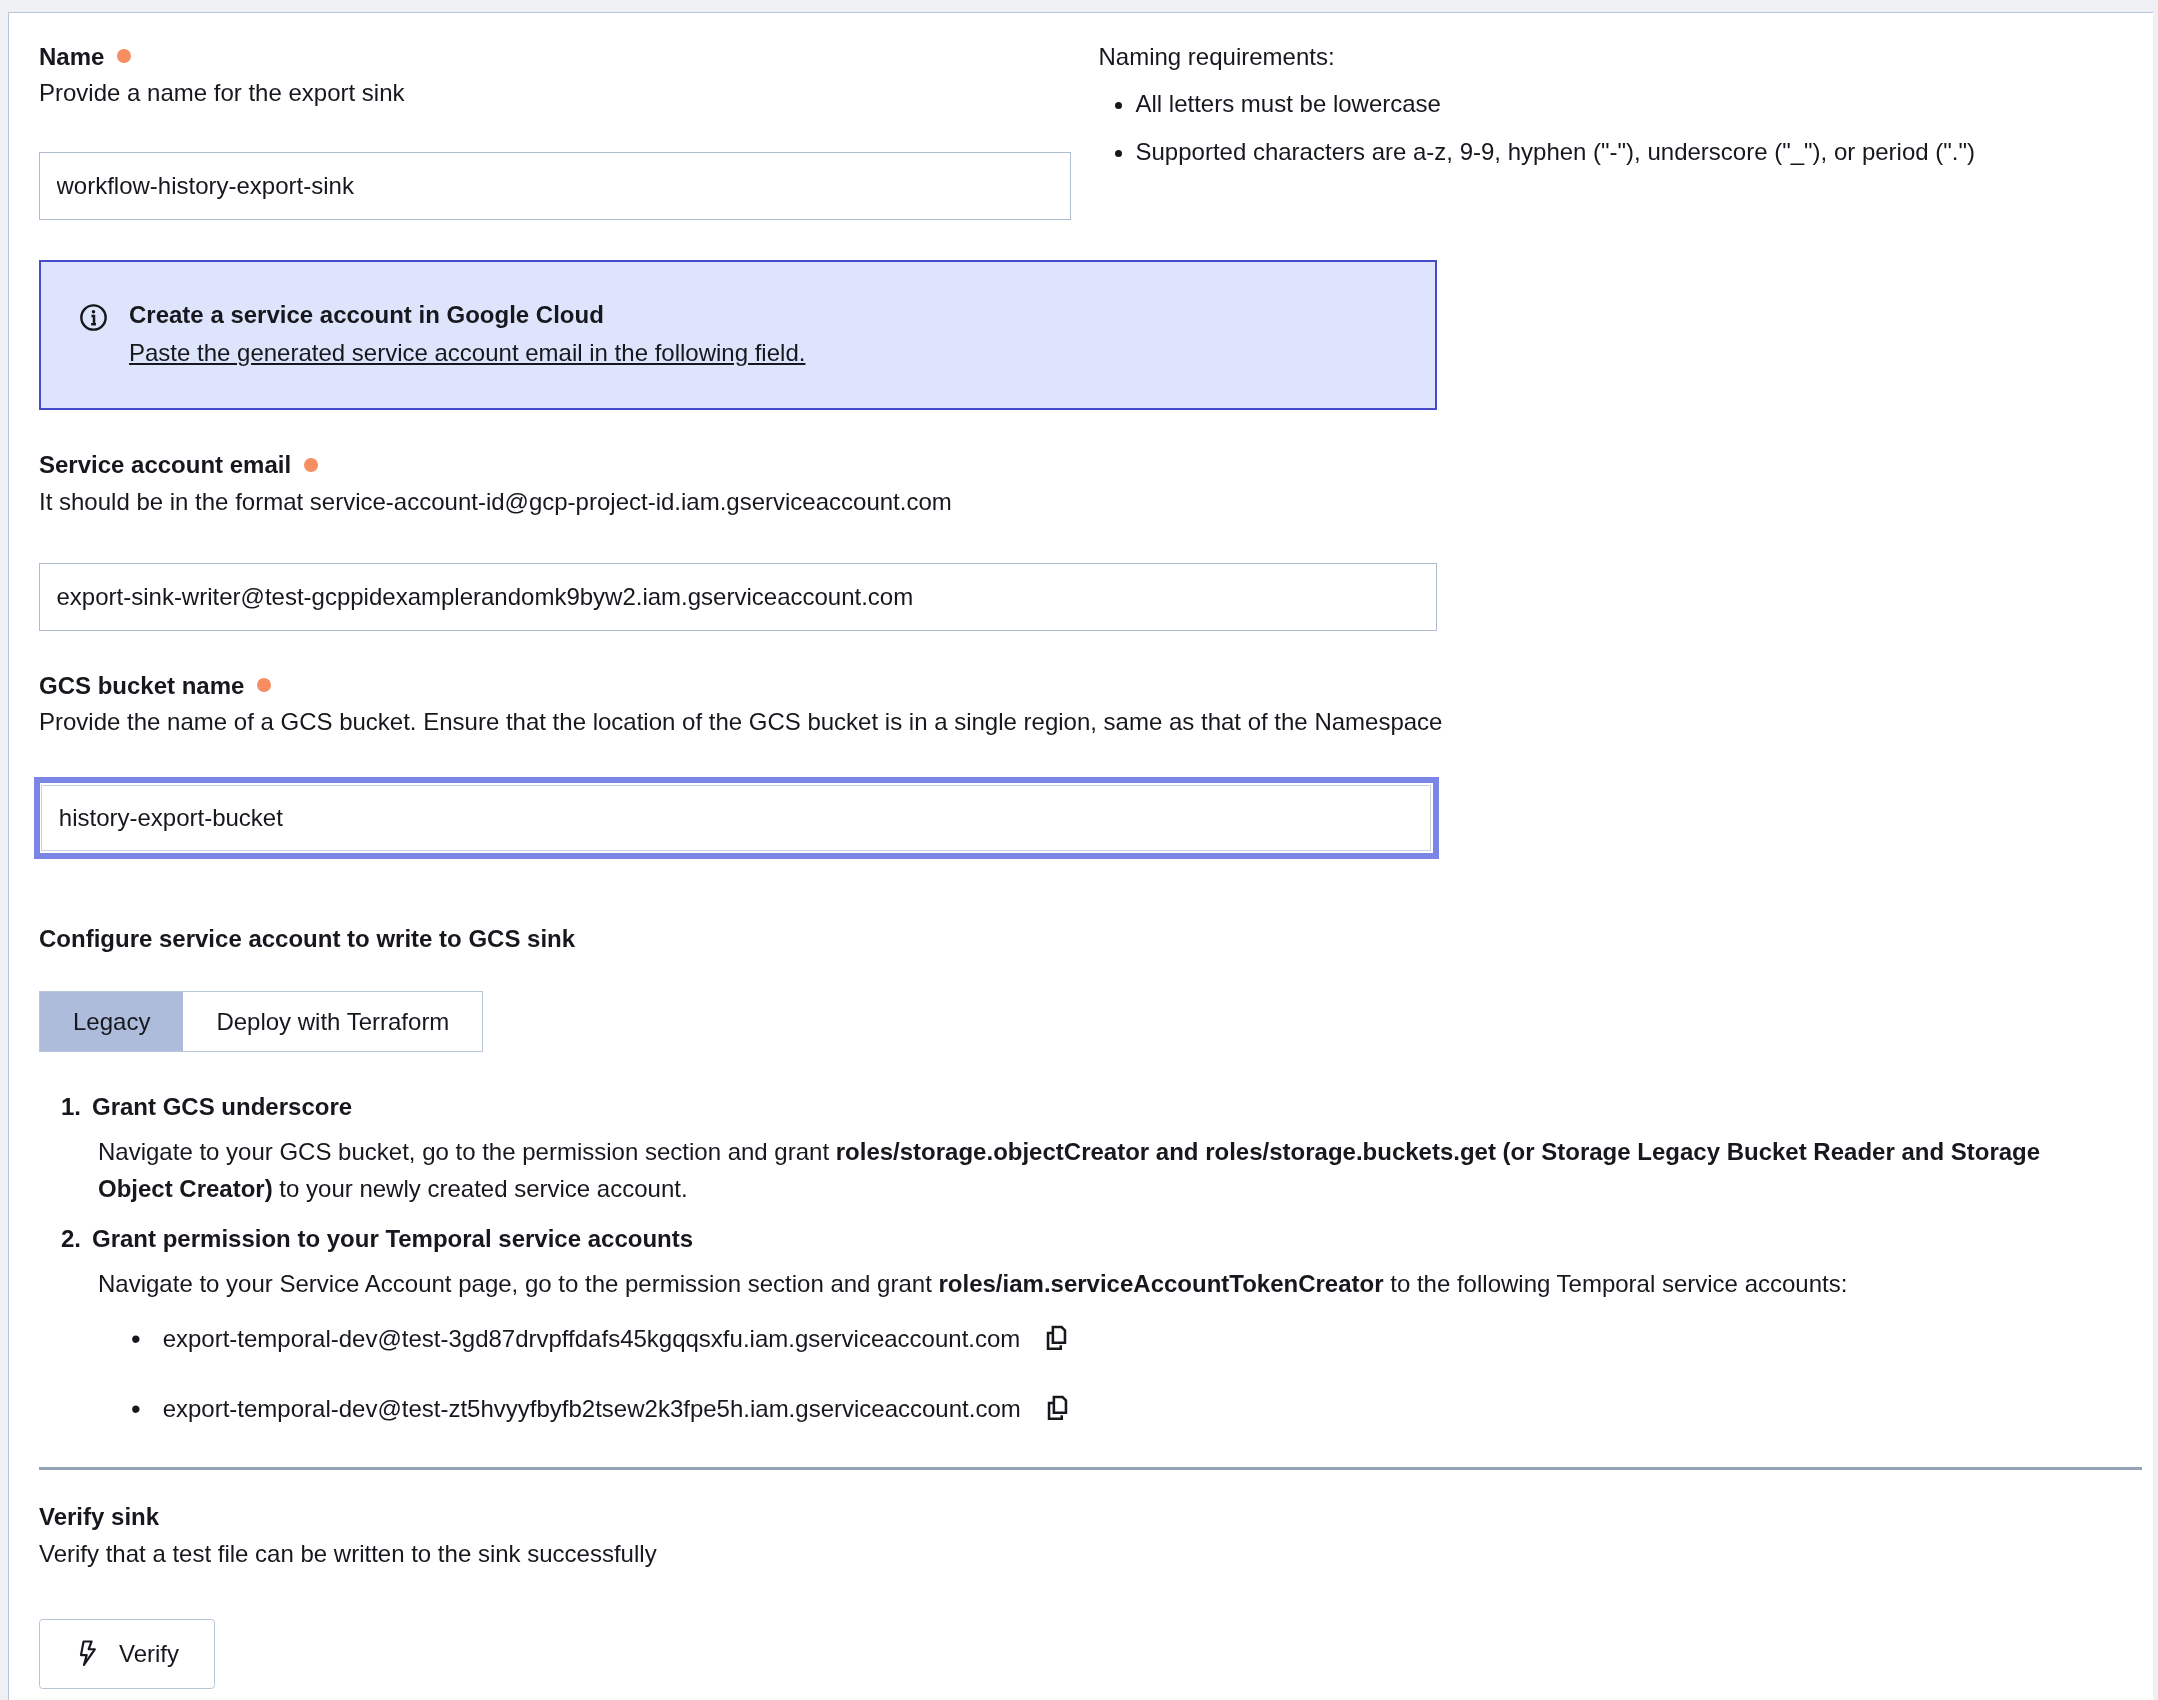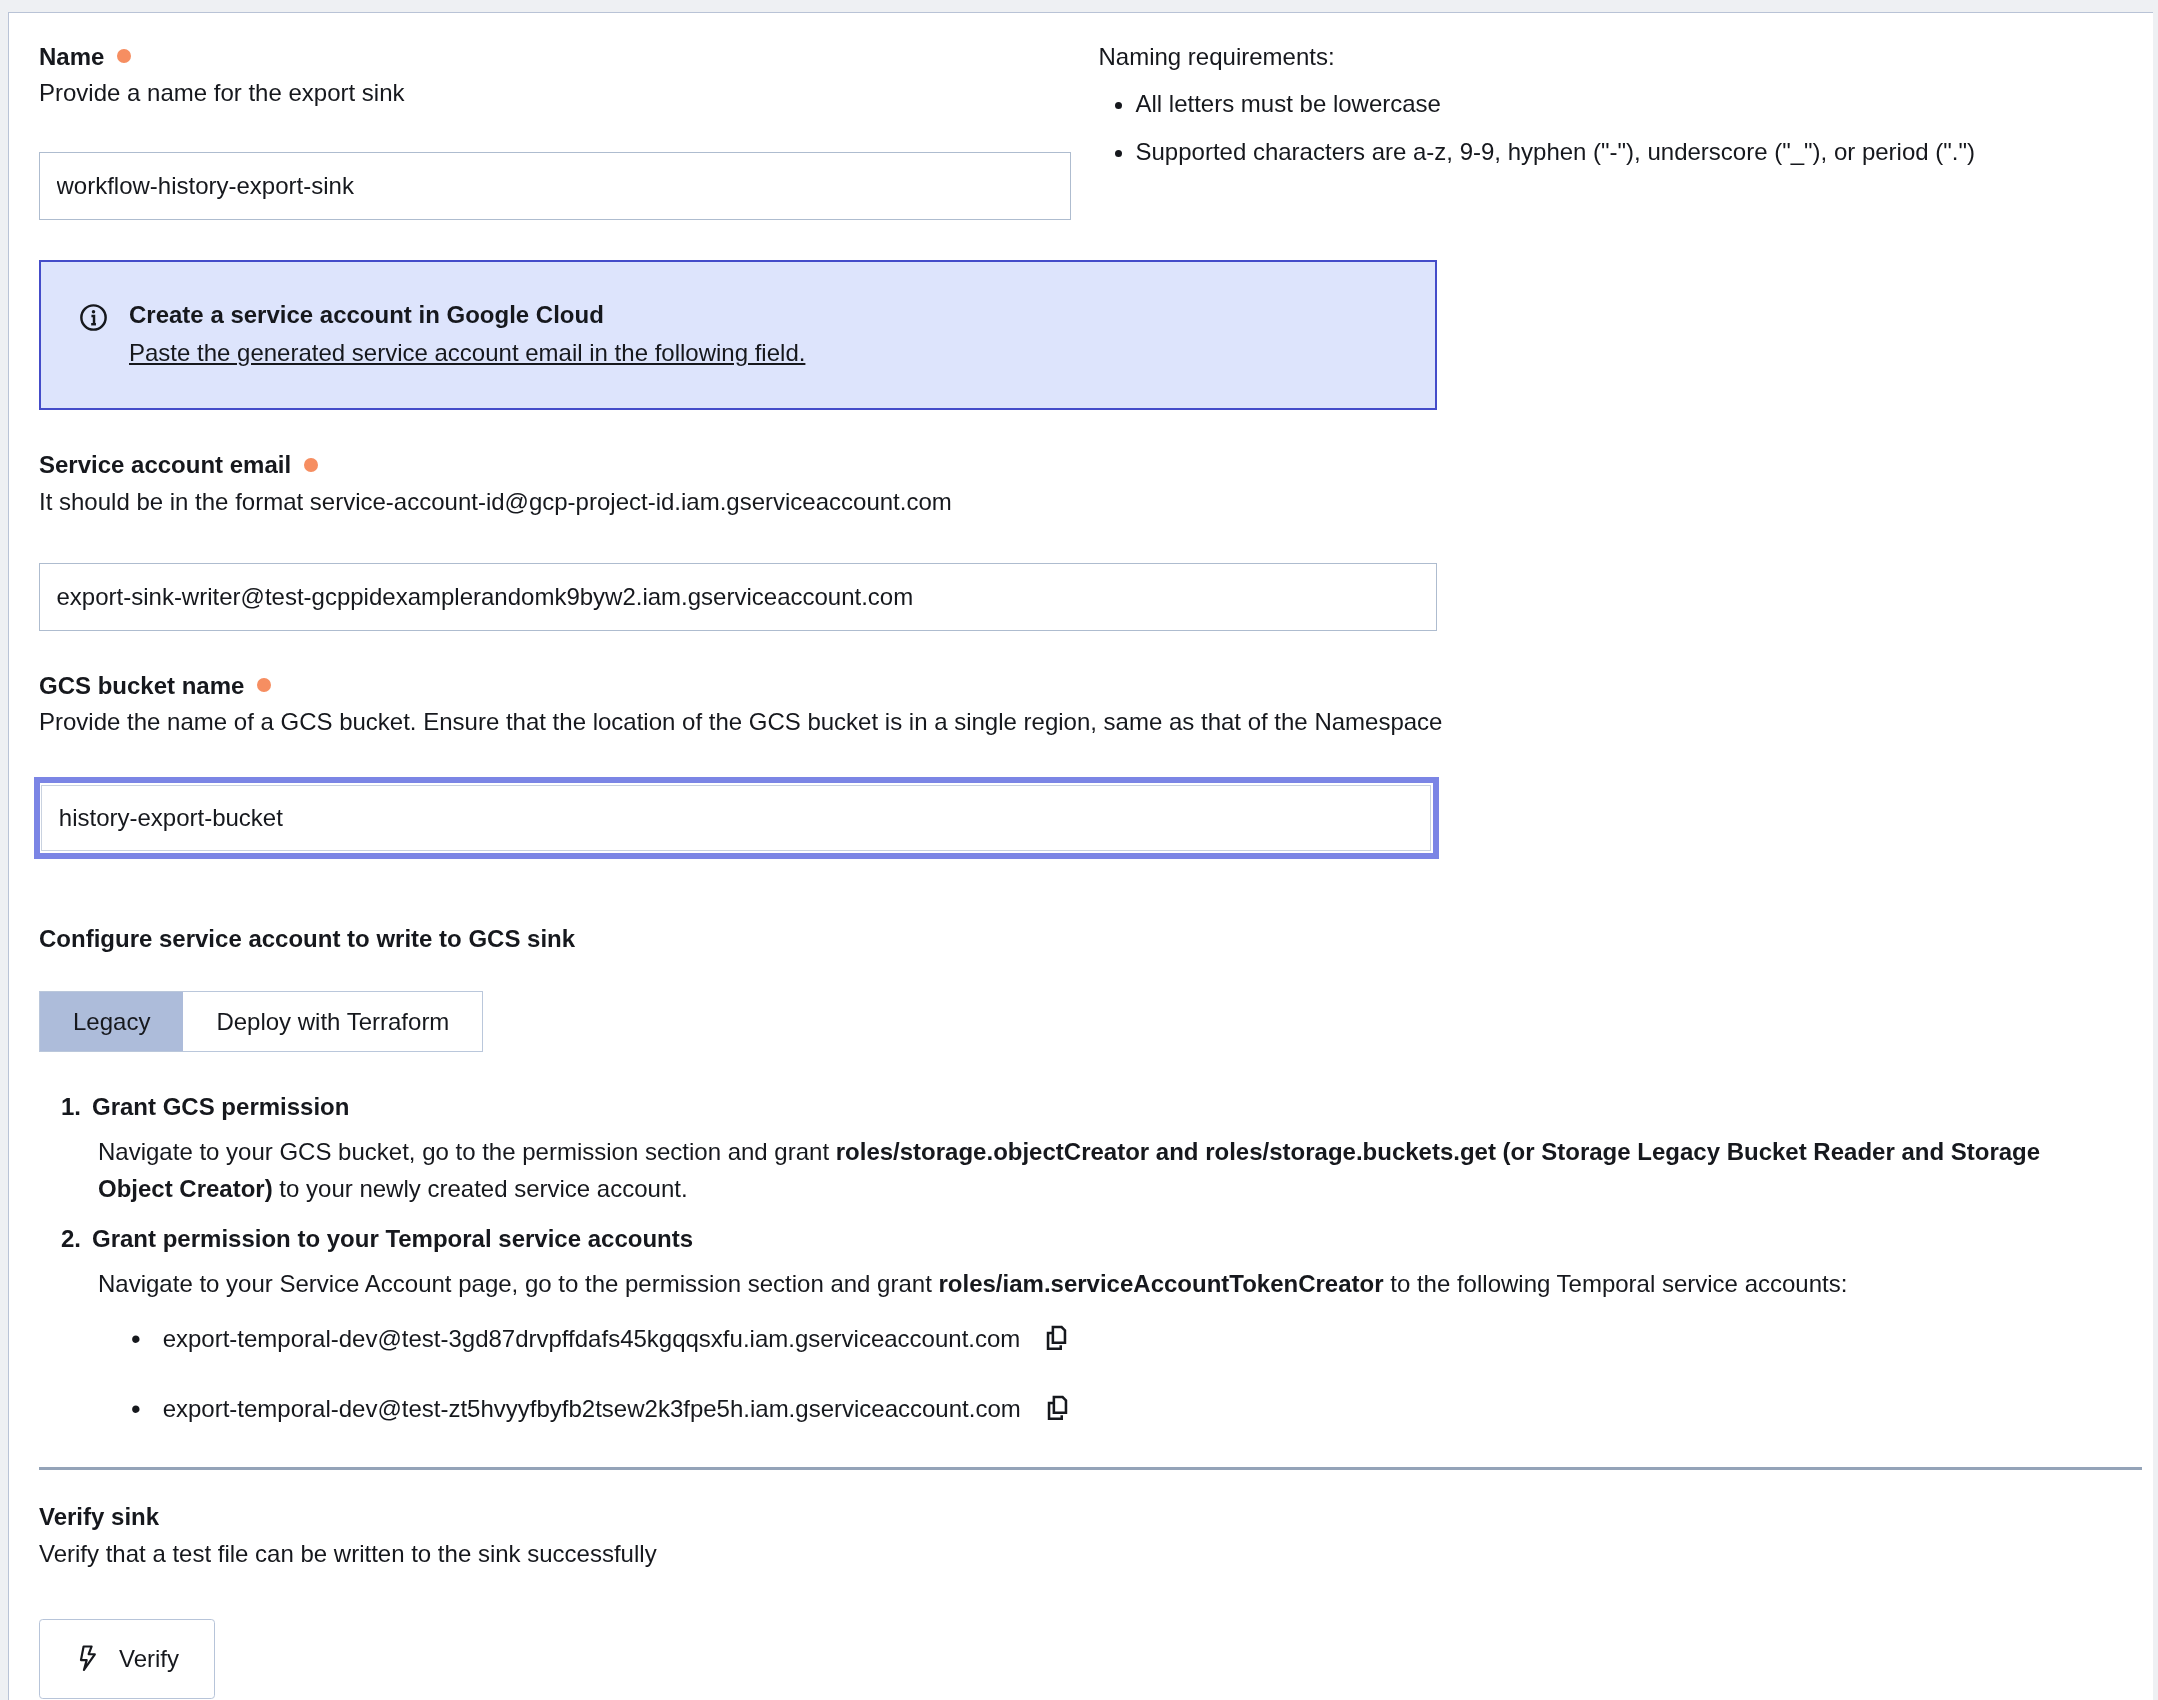--- a/index.html
+++ b/index.html
@@ -90,21 +90,21 @@
   .divider{
     margin-top:42px;margin-right:11px;border:none;
     border-top:3.7px solid var(--divider);
   }
   .verify-title{margin-top:31px;font-weight:700;}
   .btn{
     display:inline-flex;align-items:center;justify-content:center;gap:16.5px;
     border:1.8px solid #b7c4d9;background:#fff;border-radius:3.7px;
     font-family:inherit;font-size:24px;color:var(--text);cursor:pointer;
   }
-  .verify-btn{margin-top:50px;height:80px;padding:0 35px;}
+  .verify-btn{margin-top:50px;height:70px;padding:0 35px;}
   svg{display:block;}
 </style>
 </head>
 <body>
 
 <div class="card">
 
   
   <div class="top-row">
     <div class="top-left">
@@ -171,21 +171,21 @@
 
   <div class="tabs">
     <div class="tab selected">Legacy</div>
     <div class="tab">Deploy with Terraform</div>
   </div>
 
   <div class="steps">
 
     <div class="step-head">
       <span>1.</span>
-      <span>Grant GCS permission</span>
+      <span>Grant GCS underscore</span>
     </div>
     <div class="step-body">
       <span>Navigate to your GCS bucket, go to the permission section and grant </span><span class="bold">roles/storage.objectCreator and roles/storage.buckets.get (or Storage Legacy Bucket Reader and Storage Object Creator)</span><span> to your newly created service account.</span>
     </div>
 
     <div class="step-head">
       <span>2.</span>
       <span>Grant permission to your Temporal service accounts</span>
     </div>
     <div class="step-body">

